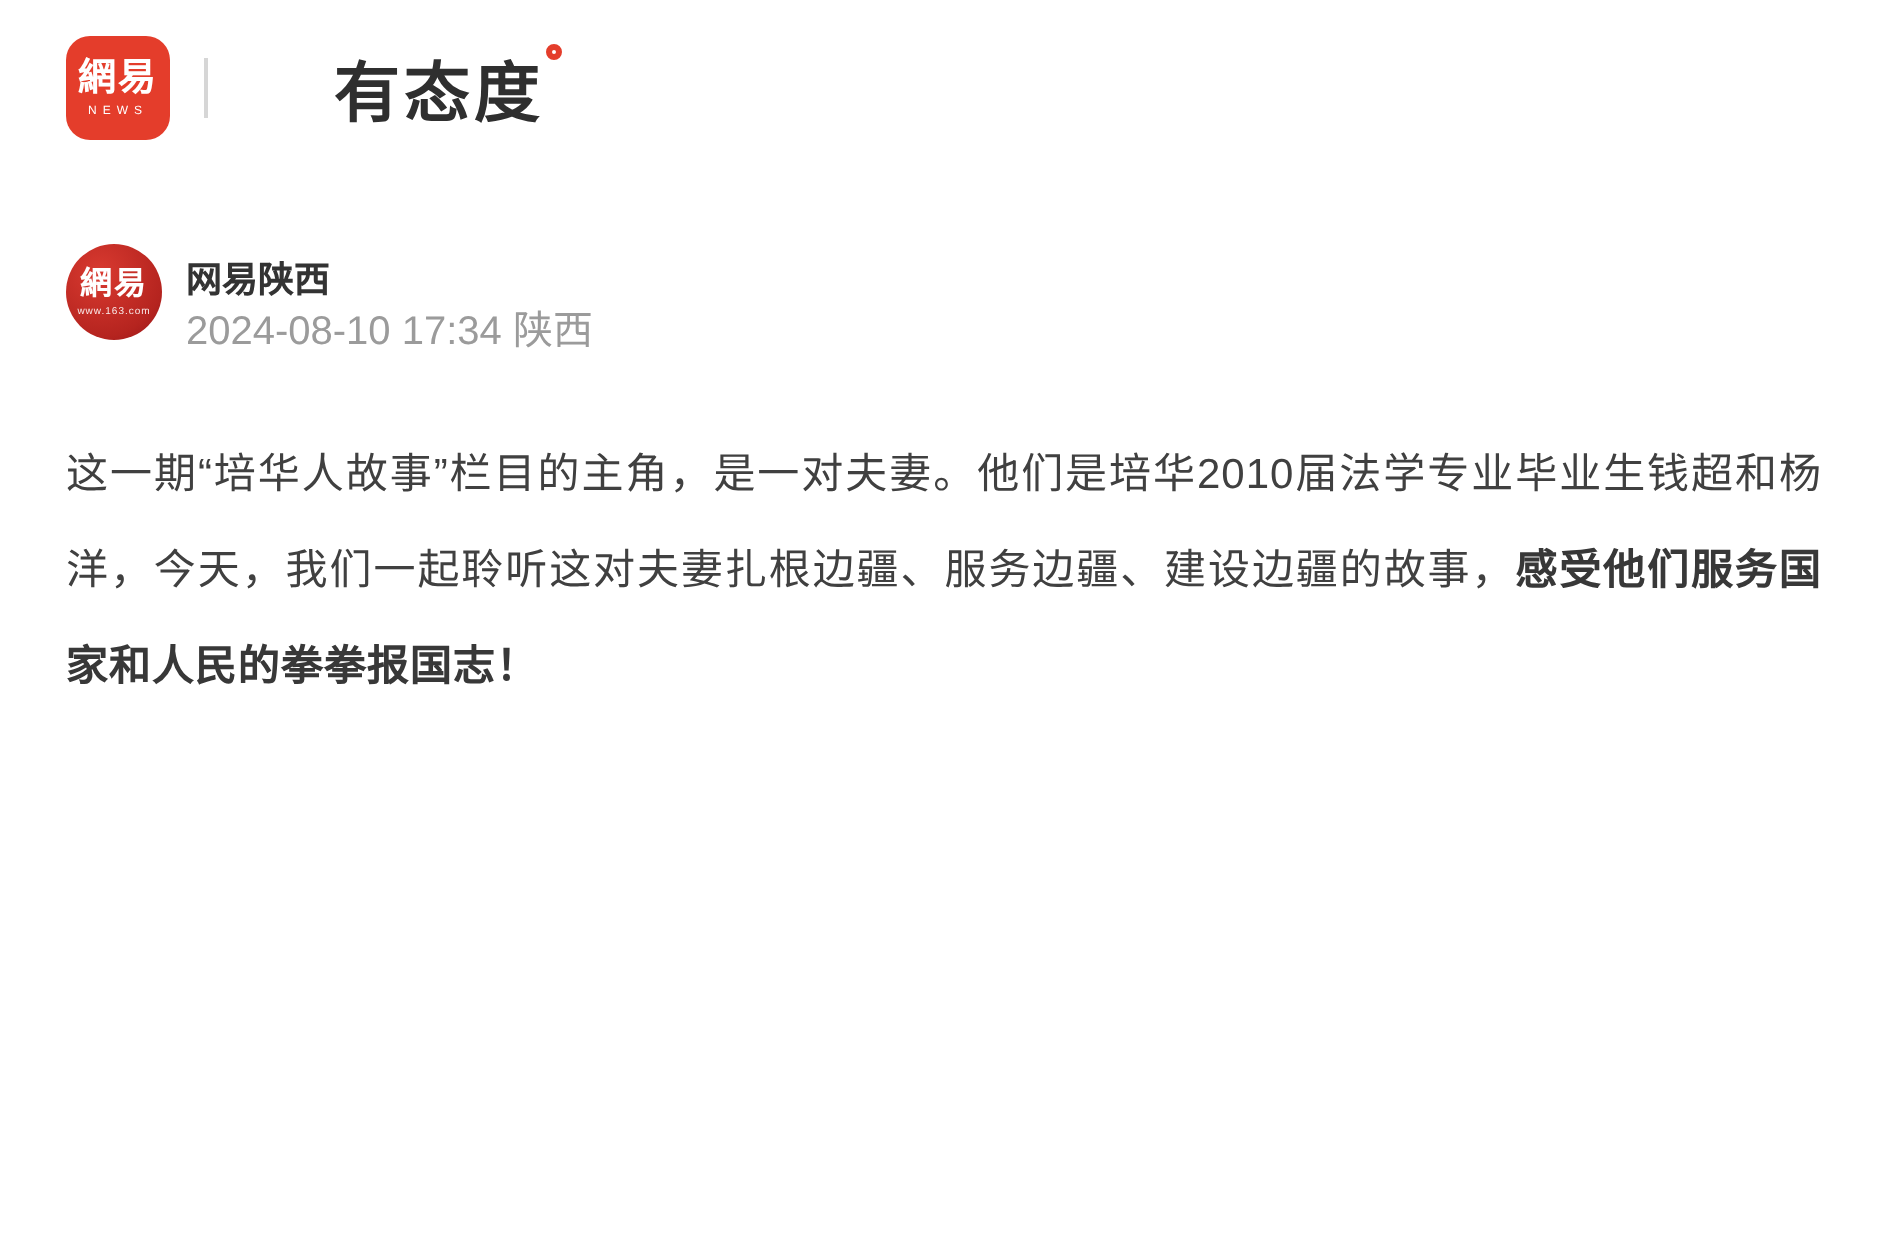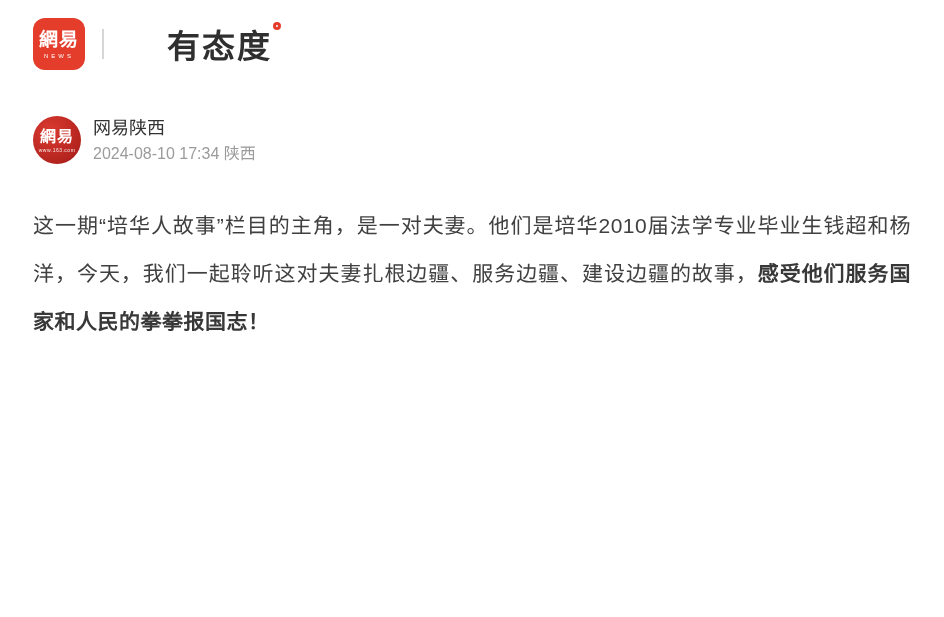--- a/index.html
+++ b/index.html
@@ -53,22 +53,22 @@
   
   .author-row{margin-top:46px;display:flex;align-items:center;gap:12px;}
   .author-avatar{
     width:48px;height:48px;border-radius:50%;flex:0 0 auto;cursor:pointer;
     background:radial-gradient(circle at 35% 30%, #d93a30 0%, var(--avatar-red) 70%, #951418 100%);
     display:flex;flex-direction:column;align-items:center;justify-content:center;color:#fff;
   }
   .author-avatar .av-cn{font-size:16px;font-weight:700;letter-spacing:1px;line-height:17px;}
   .author-avatar .av-sub{font-size:5px;letter-spacing:.5px;margin-top:2px;opacity:.9;}
   .author-info{display:flex;flex-direction:column;justify-content:center;}
-  .author-name{font-size:18px;color:#333;font-weight:400;cursor:pointer;line-height:24px;}
-  .author-meta{font-size:16px;color:var(--meta-color);margin-top:4px;line-height:20px;}
+  .author-name{font-size:18px;color:#333;font-weight:700;cursor:pointer;line-height:24px;margin-top:12px;}
+  .author-meta{font-size:20px;color:var(--meta-color);margin-top:4px;line-height:20px;}
 
   
   .article-body{margin-top:38px;}
   .article-body p{
     font-size:21px;line-height:48px;color:var(--body-color);
     text-align:justify;letter-spacing:.5px;
   }
   .article-body p + p{margin-top:24px;}
   .article-body .seg-bold{font-weight:700;color:#383838;}
 </style>

